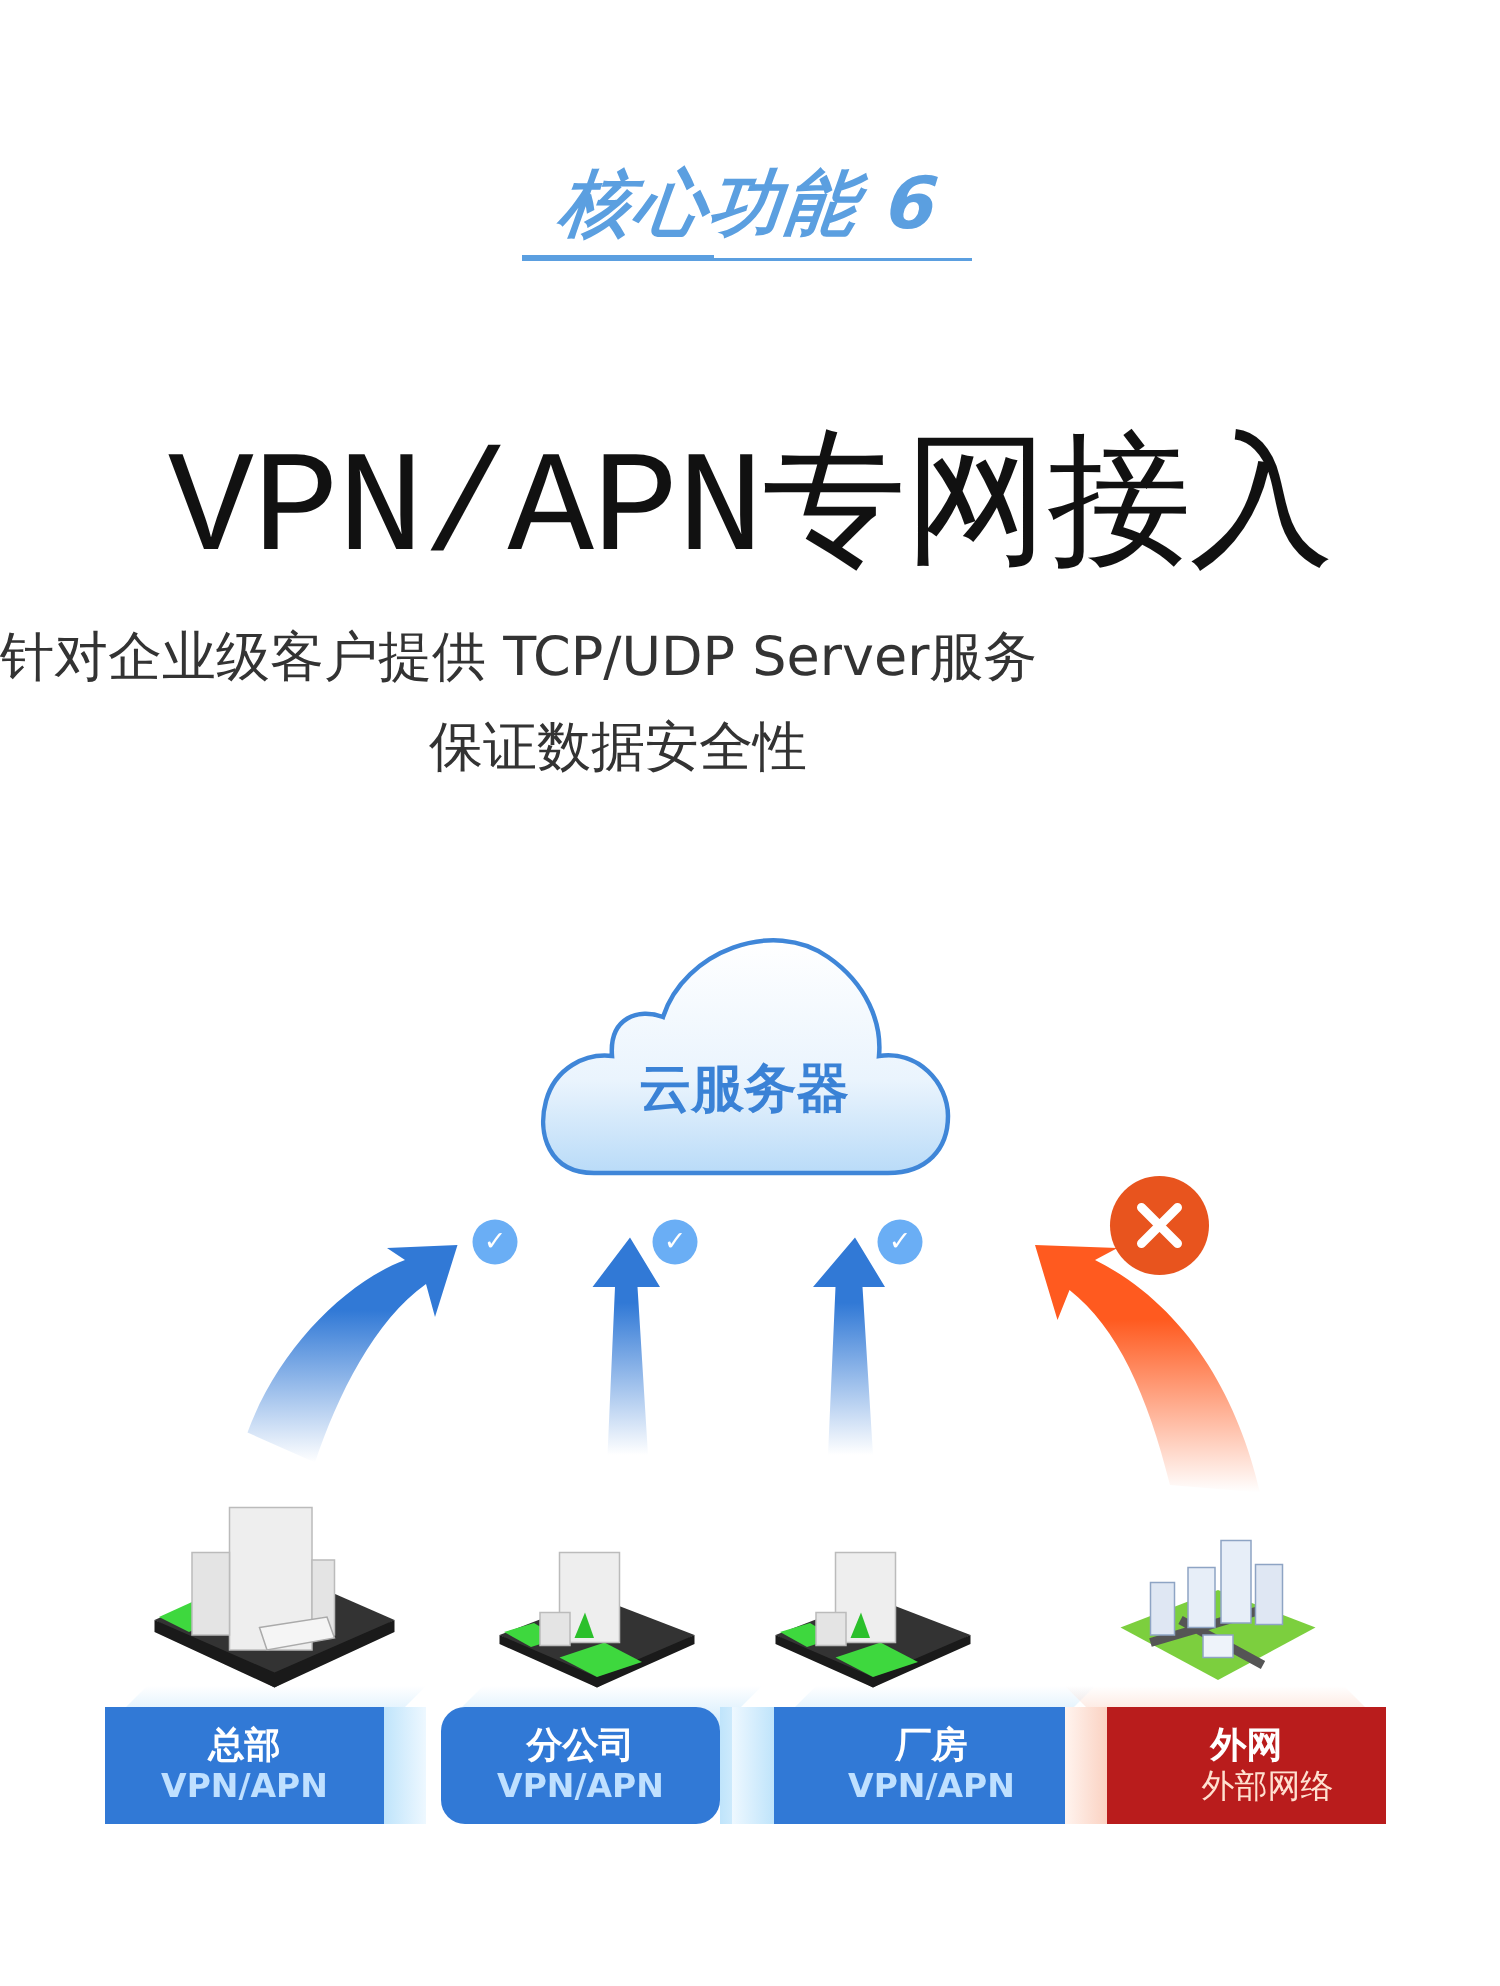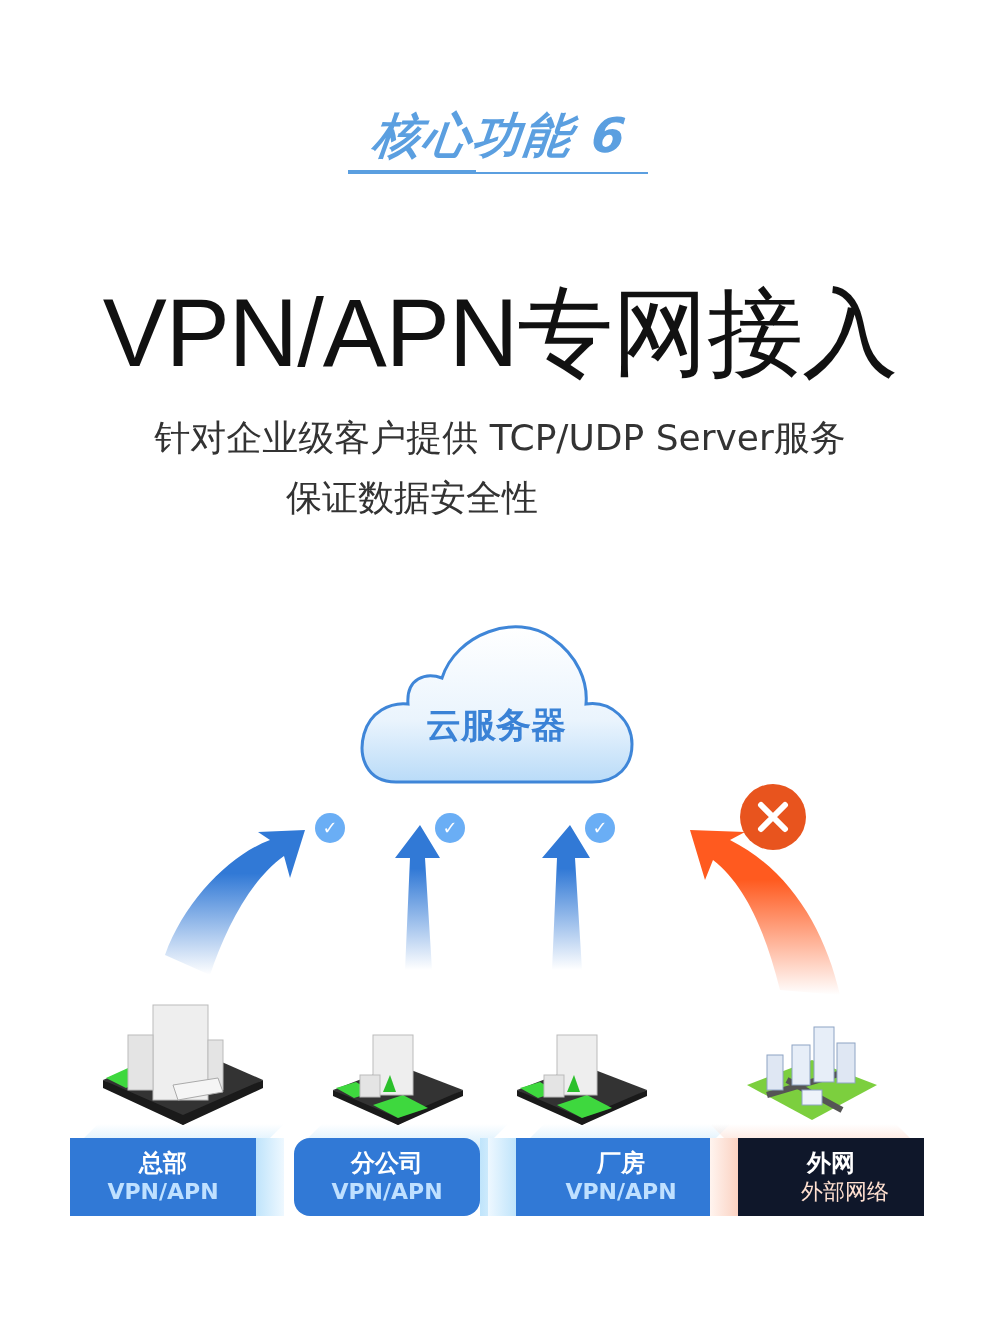--- a/index.html
+++ b/index.html
@@ -8,43 +8,43 @@
   .abs { position:absolute; }
 
   
   .badge-title { left:0; top:104px; width:1000px; text-align:center;
     font-size:48px; font-weight:bold; font-style:italic; color:#5b9fe0;
     letter-spacing:2px; transform:skewX(-6deg); }
   .badge-line-thick { left:348px; top:170px; width:128px; height:4px; background:#5b9fe0; }
   .badge-line-thin { left:476px; top:172px; width:172px; height:2px; background:#5b9fe0; }
 
   .main-title { left:0; top:270px; width:1000px; text-align:center;
-    font-family:Liberation Sans, sans-serif; font-size:96px; color:#111; letter-spacing:-1px; }
-  .sub1 { left:0; top:414px; width:1000px; text-align:center; font-size:36px; color:#333; }
+    font-family:Liberation Mono, monospace; font-size:96px; color:#111; letter-spacing:-1px; }
+  .sub1 { left:0; top:414px; width:1000px; text-align:left; font-size:36px; color:#333; }
   .sub2 { left:0; top:474px; width:824px; text-align:center; font-size:36px; color:#333; }
 
   
   .cloud { left:356px; top:616px; width:280px; height:168px; }
   .cloud-label { left:356px; top:702px; width:280px; text-align:center;
     font-size:35px; font-weight:bold; color:#3a82d6; }
 
   
   .check { width:30px; height:30px; border-radius:50%; background:#6aaef5;
     color:#fff; font-size:18px; font-weight:bold; text-align:center; line-height:30px; }
   .xmark { left:740px; top:784px; width:66px; height:66px; border-radius:50%;
     background:#e8541e; }
 
   
   .box-top { height:28px; }
   .box { width:186px; height:78px; text-align:center; color:#fff; }
   .box .t1 { font-size:24px; font-weight:bold; margin-top:10px; line-height:30px; }
   .box .t2 { font-size:22px; line-height:28px; }
   .blue { background:#3179d6; }
   .blue .t2 { color:#bfe0ff;font-weight:bold; }
-  .orange { background:#0f172a; }
+  .orange { background:#b91c1c; }
   .orange .t2 { color:#ffe0d0;margin-left:28px; }
   .side-b { width:28px; height:78px; background:linear-gradient(to right,#bfe4fb,#eef8ff); }
   .side-o { width:28px; height:78px; background:linear-gradient(to right,#fbd2c2,#fff4ef); }
 </style>
 </head>
 <body>
 
 <div class="abs badge-title">核心功能 6</div>
 <div class="abs badge-line-thick"></div>
 <div class="abs badge-line-thin"></div>

